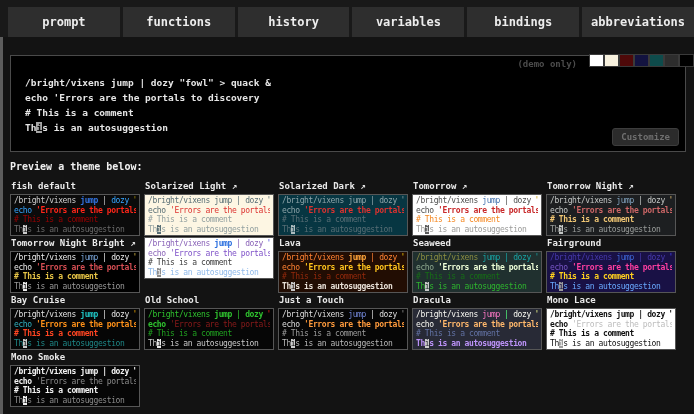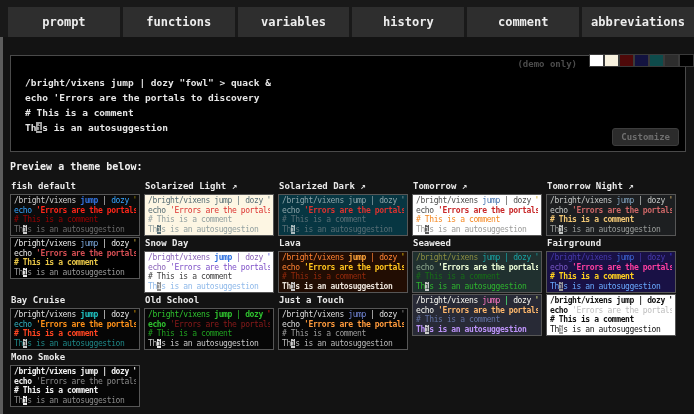--- a/index.html
+++ b/index.html
@@ -60,23 +60,23 @@
     font-size:8px; line-height:9.7px; letter-spacing:-0.4px;
   }
   .tb-line { white-space:pre; overflow:hidden; }
 </style>
 </head>
 <body>
 
 <div class="tabbar">
     <div class="tab">prompt</div>
     <div class="tab">functions</div>
+    <div class="tab">history</div>
     <div class="tab">variables</div>
-    <div class="tab">history</div>
-    <div class="tab">comment</div>
+    <div class="tab">bindings</div>
     <div class="tab">abbreviations</div>
   </div>
 <div class="left-edge"></div>
 
 <div class="preview-panel">
   <div class="bgcolor-label">
     <div>(demo only)</div>
   </div>
   <div class="term">
       <div class="tline"><span style="color: rgb(230, 230, 230);">/bright/vixens jump | dozy "fowl" &gt; quack &amp;</span></div>
@@ -139,29 +139,29 @@
     <div class="theme-card">
       <div class="theme-title">Tomorrow Night<span> ↗</span></div>
       <div class="theme-box" style="background: rgb(29, 31, 33);">
         <div class="tb-line"><span style="color: rgb(197, 200, 198);">/bright/vixens </span><span style="color: rgb(129, 162, 190);">jump</span><span style="color: rgb(197, 200, 198);"> | </span><span style="color: rgb(197, 200, 198);">dozy</span><span style="color: rgb(240, 198, 116);"> "</span></div>
         <div class="tb-line"><span style="color: rgb(197, 200, 198);">echo </span><span style="color: rgb(204, 102, 102); font-weight: bold;">'Errors are the portals</span></div>
         <div class="tb-line"><span style="color: rgb(240, 198, 116); font-weight: bold;"># This is a comment</span></div>
         <div class="tb-line"><span style="color: rgb(154, 157, 155);">Th</span><span style="background: rgb(197, 200, 198); color: rgb(29, 31, 33);">i</span><span style="color: rgb(154, 157, 155);">s is an autosuggestion</span></div>
       </div>
     </div>
     <div class="theme-card">
+      <div class="theme-title">Tomorrow Night Bright<span> ↗</span></div>
       <div class="theme-box" style="background: rgb(0, 0, 0);">
         <div class="tb-line"><span style="color: rgb(234, 234, 234);">/bright/vixens </span><span style="color: rgb(122, 166, 218);">jump</span><span style="color: rgb(234, 234, 234);"> | </span><span style="color: rgb(234, 234, 234);">dozy</span><span style="color: rgb(231, 197, 71);"> "</span></div>
         <div class="tb-line"><span style="color: rgb(234, 234, 234);">echo </span><span style="color: rgb(213, 78, 83); font-weight: bold;">'Errors are the portals</span></div>
         <div class="tb-line"><span style="color: rgb(231, 197, 71); font-weight: bold;"># This is a comment</span></div>
         <div class="tb-line"><span style="color: rgb(153, 153, 153);">Th</span><span style="background: rgb(234, 234, 234); color: rgb(0, 0, 0);">i</span><span style="color: rgb(153, 153, 153);">s is an autosuggestion</span></div>
       </div>
     </div>
     <div class="theme-card">
-      <div class="theme-title">Snow Day</div>
       <div class="theme-box" style="background: rgb(255, 255, 255);">
         <div class="tb-line"><span style="color: rgb(138, 99, 184);">/bright/vixens </span><span style="color: rgb(43, 111, 223); font-weight: bold;">jump</span><span style="color: rgb(138, 99, 184);"> | </span><span style="color: rgb(138, 99, 184);">dozy</span><span style="color: rgb(67, 67, 214);"> "</span></div>
         <div class="tb-line"><span style="color: rgb(138, 99, 184);">echo </span><span style="color: rgb(126, 80, 200);">'Errors are the portals</span></div>
         <div class="tb-line"><span style="color: rgb(60, 60, 60);"># This is a comment</span></div>
         <div class="tb-line"><span style="color: rgb(143, 185, 234);">Th</span><span style="background: rgb(140, 140, 140); color: rgb(255, 255, 255);">i</span><span style="color: rgb(143, 185, 234);">s is an autosuggestion</span></div>
       </div>
     </div>
     <div class="theme-card">
       <div class="theme-title">Lava</div>
       <div class="theme-box" style="background: rgb(34, 13, 3);">
@@ -210,28 +210,30 @@
     <div class="theme-card">
       <div class="theme-title">Just a Touch</div>
       <div class="theme-box" style="background: rgb(6, 6, 6);">
         <div class="tb-line"><span style="color: rgb(221, 221, 221);">/bright/vixens </span><span style="color: rgb(115, 136, 218);">jump</span><span style="color: rgb(221, 221, 221);"> | </span><span style="color: rgb(221, 221, 221);">dozy</span><span style="color: rgb(155, 155, 155);"> "</span></div>
         <div class="tb-line"><span style="color: rgb(221, 221, 221);">echo </span><span style="color: rgb(255, 155, 61); font-weight: bold;">'Errors are the portals</span></div>
         <div class="tb-line"><span style="color: rgb(155, 155, 155);"># This is a comment</span></div>
         <div class="tb-line"><span style="color: rgb(185, 185, 185);">Th</span><span style="background: rgb(204, 204, 204); color: rgb(6, 6, 6);">i</span><span style="color: rgb(185, 185, 185);">s is an autosuggestion</span></div>
       </div>
     </div>
     <div class="theme-card">
+      <div class="theme-title">Dracula</div>
       <div class="theme-box" style="background: rgb(40, 42, 54);">
         <div class="tb-line"><span style="color: rgb(248, 248, 242);">/bright/vixens </span><span style="color: rgb(255, 121, 198);">jump</span><span style="color: rgb(80, 250, 123);"> | </span><span style="color: rgb(248, 248, 242);">dozy</span><span style="color: rgb(241, 250, 140);"> "</span></div>
         <div class="tb-line"><span style="color: rgb(248, 248, 242);">echo </span><span style="color: rgb(255, 184, 108); font-weight: bold;">'Errors are the portals</span></div>
         <div class="tb-line"><span style="color: rgb(98, 114, 164);"># This is a comment</span></div>
         <div class="tb-line"><span style="color: rgb(189, 147, 249); font-weight: bold;">Th</span><span style="background: rgb(204, 204, 204); color: rgb(40, 42, 54);">i</span><span style="color: rgb(189, 147, 249); font-weight: bold;">s is an autosuggestion</span></div>
       </div>
     </div>
     <div class="theme-card">
+      <div class="theme-title">Mono Lace</div>
       <div class="theme-box" style="background: rgb(255, 255, 255);">
         <div class="tb-line"><span style="color: rgb(16, 16, 16); font-weight: bold;">/bright/vixens </span><span style="color: rgb(16, 16, 16); font-weight: bold;">jump</span><span style="color: rgb(16, 16, 16); font-weight: bold;"> | </span><span style="color: rgb(16, 16, 16); font-weight: bold;">dozy</span><span style="color: rgb(16, 16, 16); font-weight: bold;"> "</span></div>
         <div class="tb-line"><span style="color: rgb(16, 16, 16); font-weight: bold;">echo </span><span style="color: rgb(188, 188, 188);">'Errors are the portals</span></div>
         <div class="tb-line"><span style="color: rgb(16, 16, 16); font-weight: bold;"># This is a comment</span></div>
         <div class="tb-line"><span style="color: rgb(16, 16, 16);">Th</span><span style="background: rgb(156, 156, 156); color: rgb(255, 255, 255);">i</span><span style="color: rgb(16, 16, 16);">s is an autosuggestion</span></div>
       </div>
     </div>
     <div class="theme-card">
       <div class="theme-title">Mono Smoke</div>
       <div class="theme-box" style="background: rgb(6, 6, 6);">

